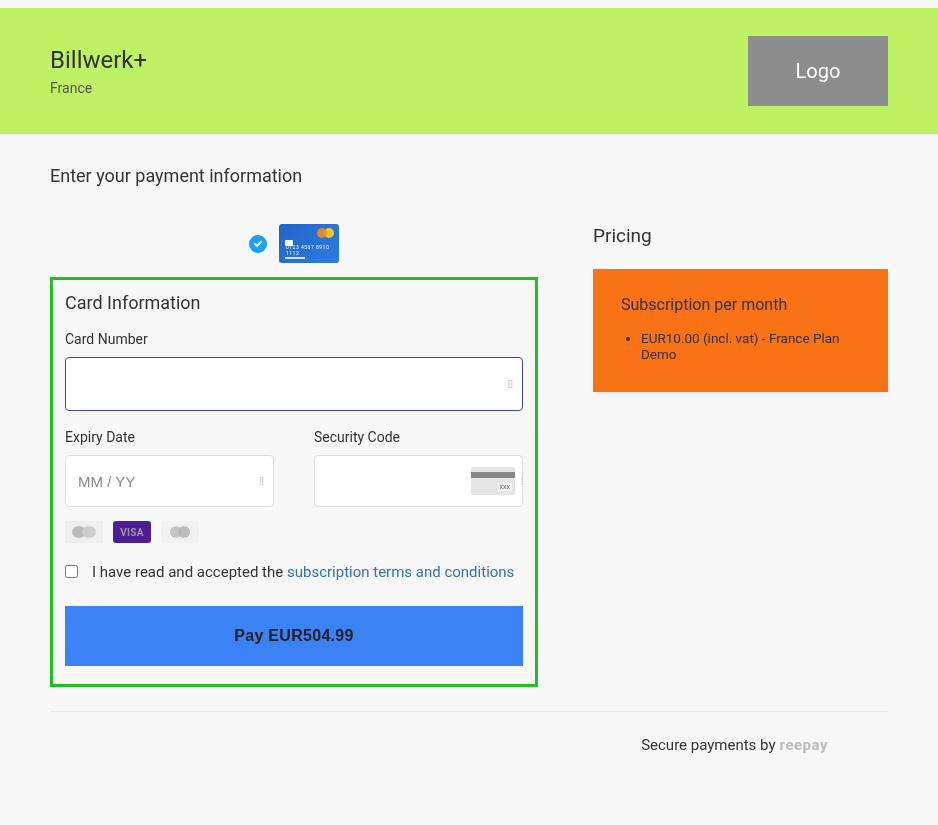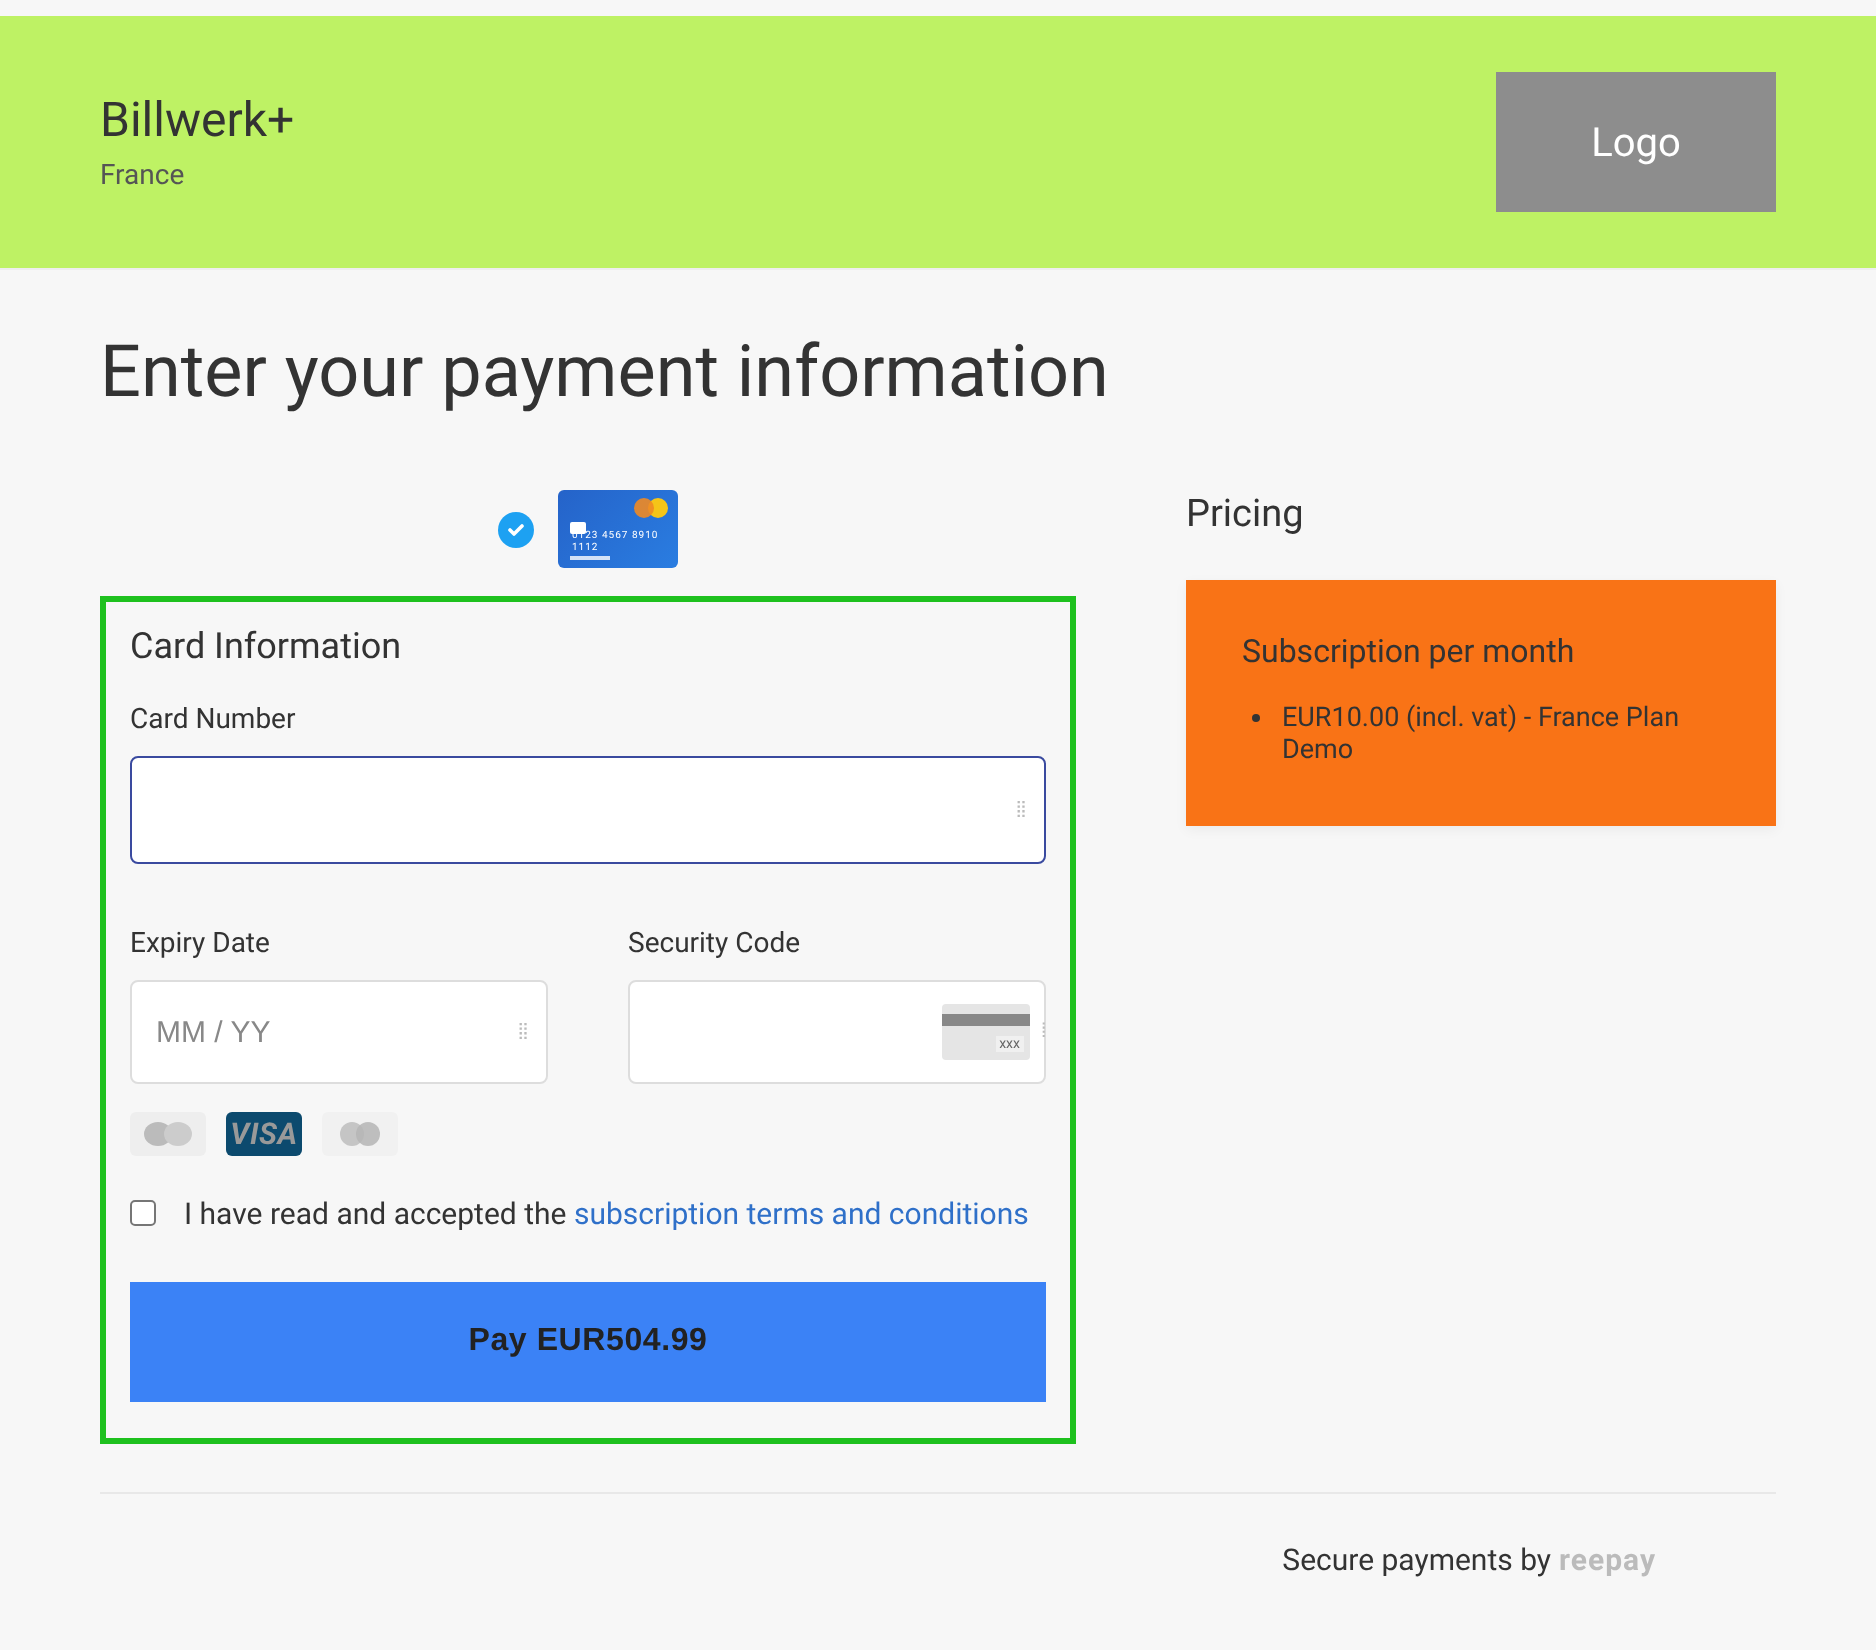--- a/index.html
+++ b/index.html
@@ -39,21 +39,21 @@
       color: #fff;
       font-size: 20px;
       display: flex;
       align-items: center;
       justify-content: center;
     }
     .main {
       padding: 30px 50px 20px 50px;
     }
     .page-title {
-      font-size: 36px;
+      font-size: 18px;
       font-weight: 400;
       color: #333;
       margin-bottom: 38px;
     }
     .columns {
       display: flex;
       gap: 55px;
       align-items: flex-start;
     }
     .left-col {
@@ -179,21 +179,21 @@
       position: absolute;
       right: 10px;
       top: 50%;
       transform: translateY(-50%);
       color: #bbb;
       font-size: 11px;
     }
     .two-fields {
       display: flex;
       gap: 40px;
-      margin-top: 32px;
+      margin-top: 18px;
     }
     .two-fields > div { flex: 1; }
     .cvv-card {
       position: absolute;
       right: 8px;
       top: 50%;
       transform: translateY(-50%);
       width: 44px;
       height: 28px;
       background: #e5e5e5;
@@ -238,24 +238,23 @@
       border-radius: 3px;
       display: flex;
       align-items: center;
       justify-content: center;
       font-size: 9px;
       font-weight: 700;
       color: #999;
       background: #eee;
     }
     .pay-logo.visa {
-      font-style: italic;
       letter-spacing: 0.3px;
-      font-size: 15px;
-      background: #0c4a6e;
+      font-size: 10px;
+      background: #4c1d95;
     }
     .pay-logo.mc {
       position: relative;
       background: #f1f1f1;
     }
     .mc-circles {
       position: relative;
       width: 20px;
       height: 12px;
     }

